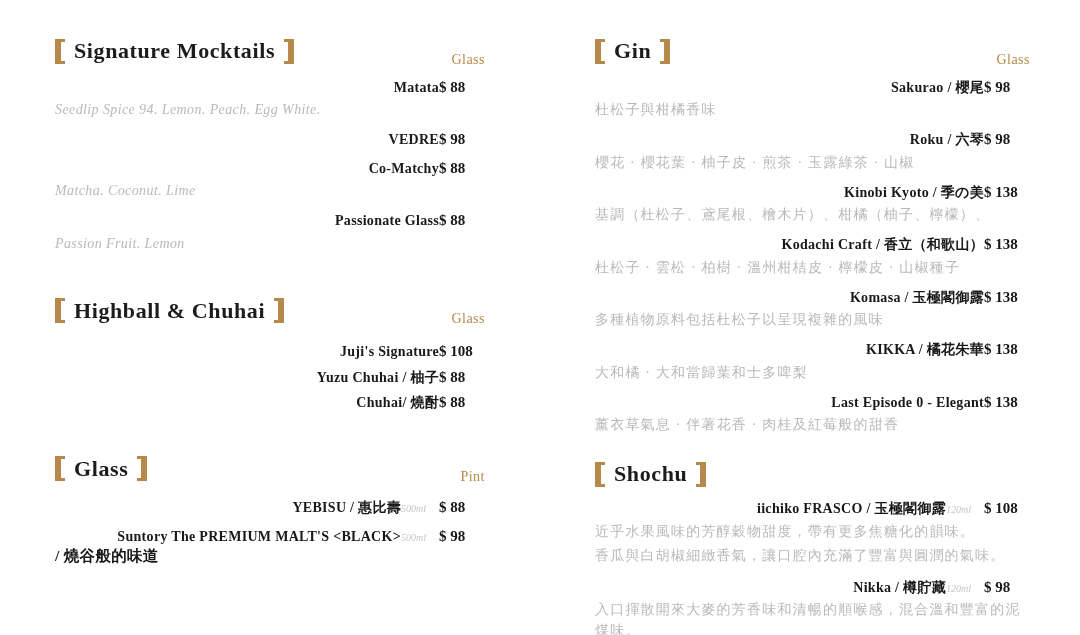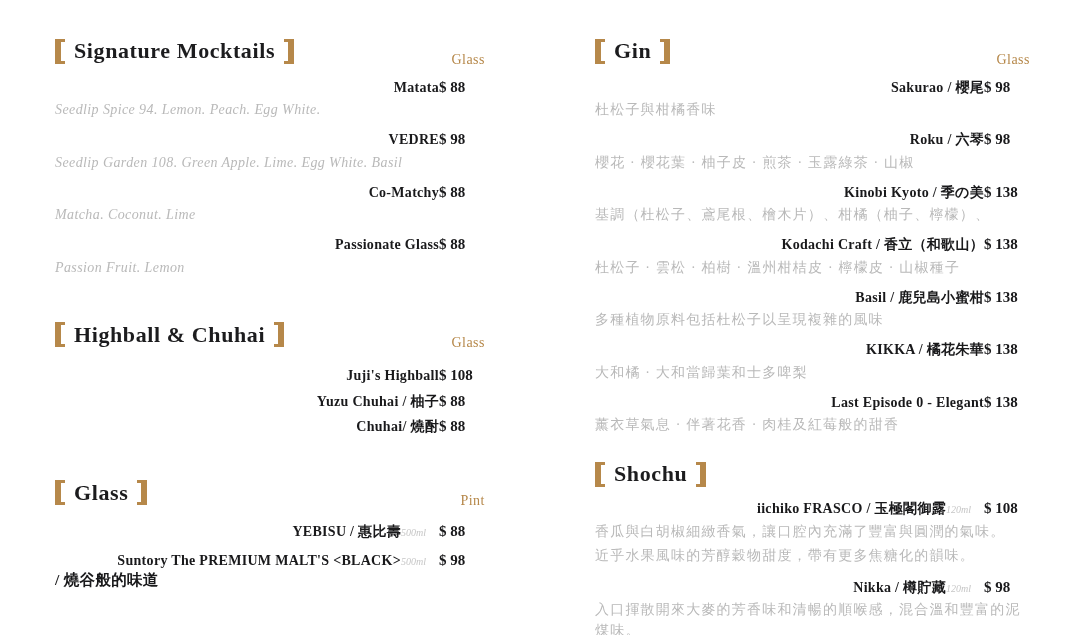--- a/index.html
+++ b/index.html
@@ -76,21 +76,20 @@
             <span class="name">Matata</span>
             <span class="price">$ 88</span>
           </div>
           <div class="desc">Seedlip Spice 94. Lemon. Peach. Egg White.</div>
         </div>
         <div class="item">
           <div class="row">
             <span class="name">VEDRE</span>
             <span class="price">$ 98</span>
           </div>
-          <div class="desc">Seedlip Garden 108. Green Apple. Lime. Egg White. Basil</div>
         </div>
         <div class="item">
           <div class="row">
             <span class="name">Co-Matchy</span>
             <span class="price">$ 88</span>
           </div>
           <div class="desc">Matcha. Coconut. Lime</div>
         </div>
         <div class="item">
           <div class="row">
@@ -107,21 +106,21 @@
         <span class="title-wrap">
           <span class="bracket bl"></span>
           <span class="title">Highball &amp; Chuhai</span>
           <span class="bracket br"></span>
         </span>
         <span class="unit">Glass</span>
       </div>
       <div class="items">
         <div class="item">
           <div class="row">
-            <span class="name">Juji's Highball</span>
+            <span class="name">Juji's Signature</span>
             <span class="price">$ 108</span>
           </div>
         </div>
         <div class="item">
           <div class="row">
             <span class="name">Yuzu Chuhai / 柚子</span>
             <span class="price">$ 88</span>
           </div>
         </div>
         <div class="item">
@@ -198,21 +197,21 @@
         </div>
         <div class="item">
           <div class="row">
             <span class="name">Kodachi Craft / 香立（和歌山）</span>
             <span class="price">$ 138</span>
           </div>
           <div class="desc desc-cjk">杜松子 · 雲松 · 柏樹 · 溫州柑桔皮 · 檸檬皮 · 山椒種子</div>
         </div>
         <div class="item">
           <div class="row">
-            <span class="name">Basil / 鹿兒島小蜜柑</span>
+            <span class="name">Komasa / 玉極閣御露</span>
             <span class="price">$ 138</span>
           </div>
           <div class="desc desc-cjk">多種植物原料包括杜松子以呈現複雜的風味</div>
         </div>
         <div class="item">
           <div class="row">
             <span class="name">KIKKA / 橘花朱華</span>
             <span class="price">$ 138</span>
           </div>
           <div class="desc desc-cjk">大和橘 · 大和當歸葉和士多啤梨</div>
@@ -235,22 +234,22 @@
           <span class="bracket br"></span>
         </span>
       </div>
       <div class="items">
         <div class="item">
           <div class="row">
             <span class="name">iichiko FRASCO / 玉極閣御露</span>
             <span class="size">120ml</span>
             <span class="price">$ 108</span>
           </div>
+          <div class="desc desc-cjk">近乎水果風味的芳醇穀物甜度，帶有更多焦糖化的韻味。</div>
           <div class="desc desc-cjk">香瓜與白胡椒細緻香氣，讓口腔內充滿了豐富與圓潤的氣味。</div>
-          <div class="desc desc-cjk">近乎水果風味的芳醇穀物甜度，帶有更多焦糖化的韻味。</div>
         </div>
         <div class="item">
           <div class="row">
             <span class="name">Nikka / 樽貯藏</span>
             <span class="size">120ml</span>
             <span class="price">$ 98</span>
           </div>
           <div class="desc desc-cjk">入口揮散開來大麥的芳香味和清暢的順喉感，混合溫和豐富的泥煤味。</div>
         </div>
         <div class="item">

